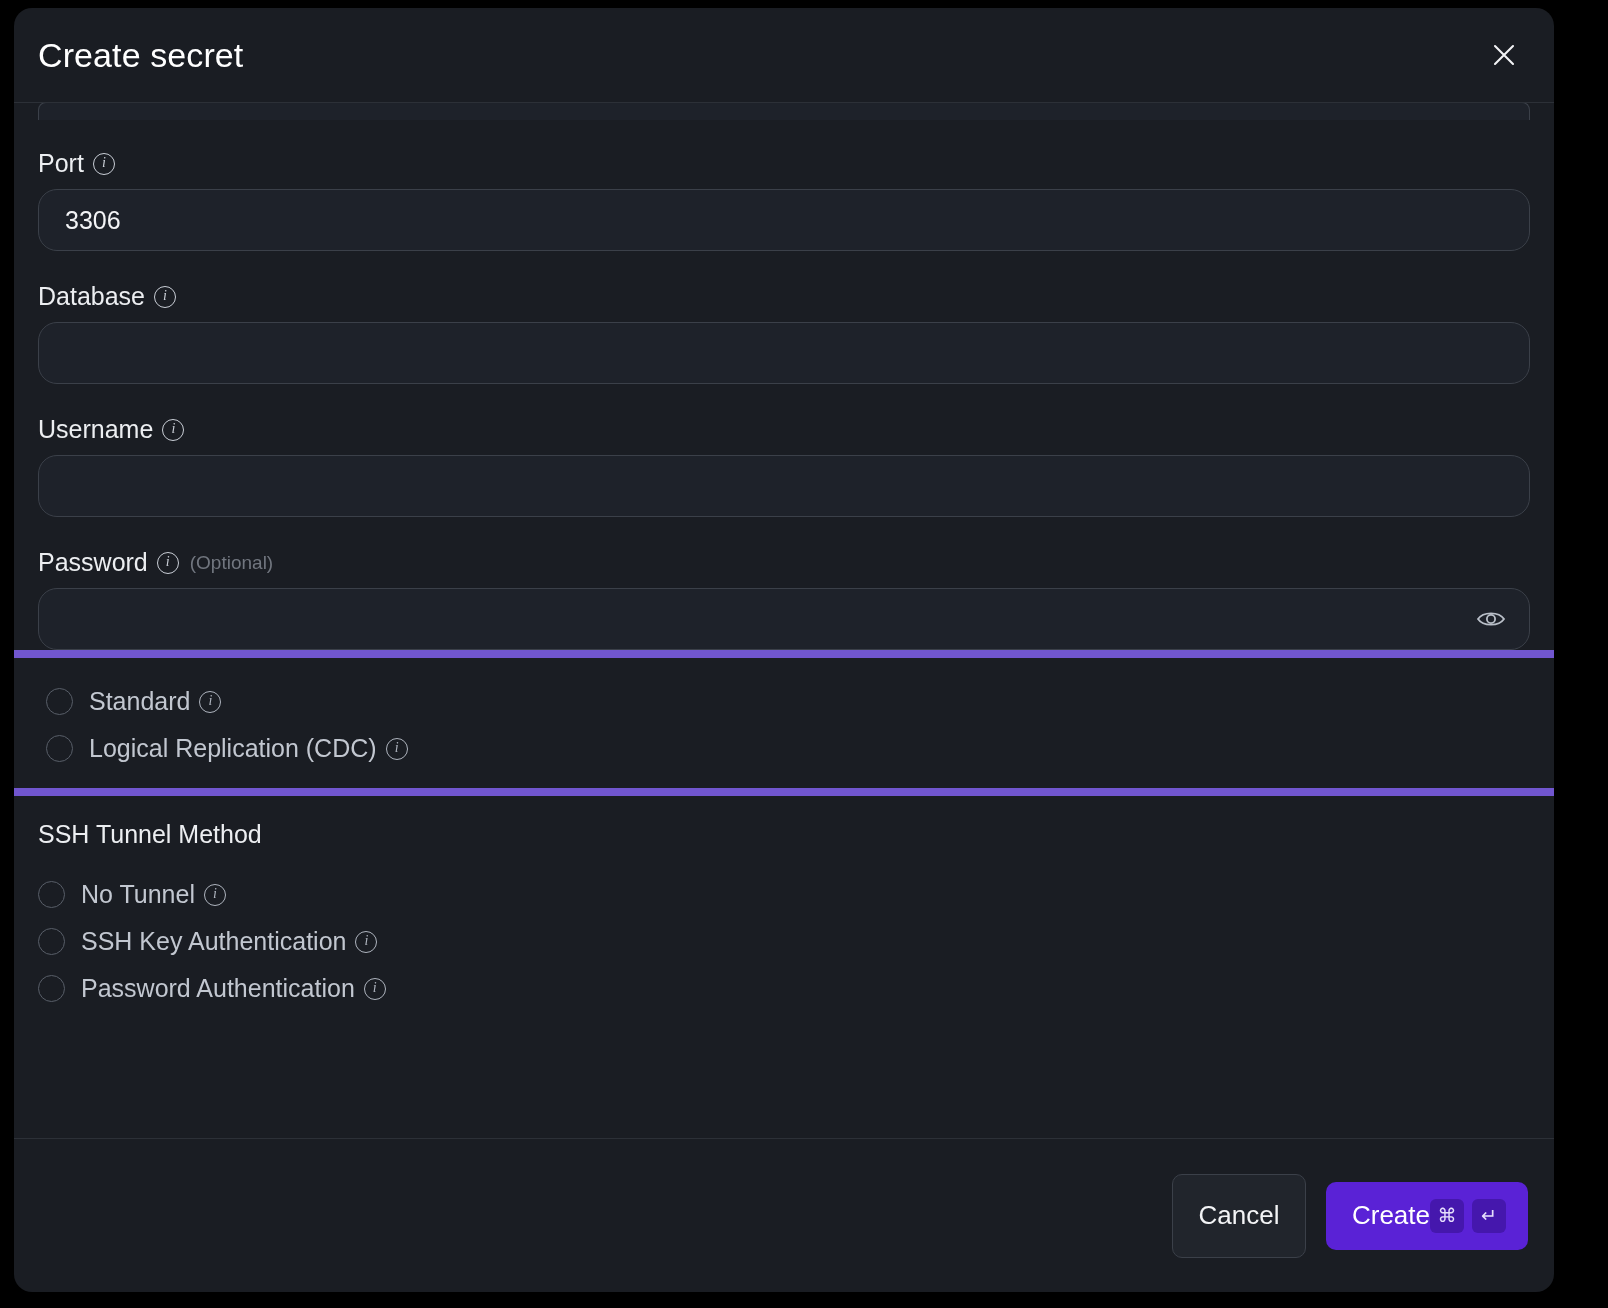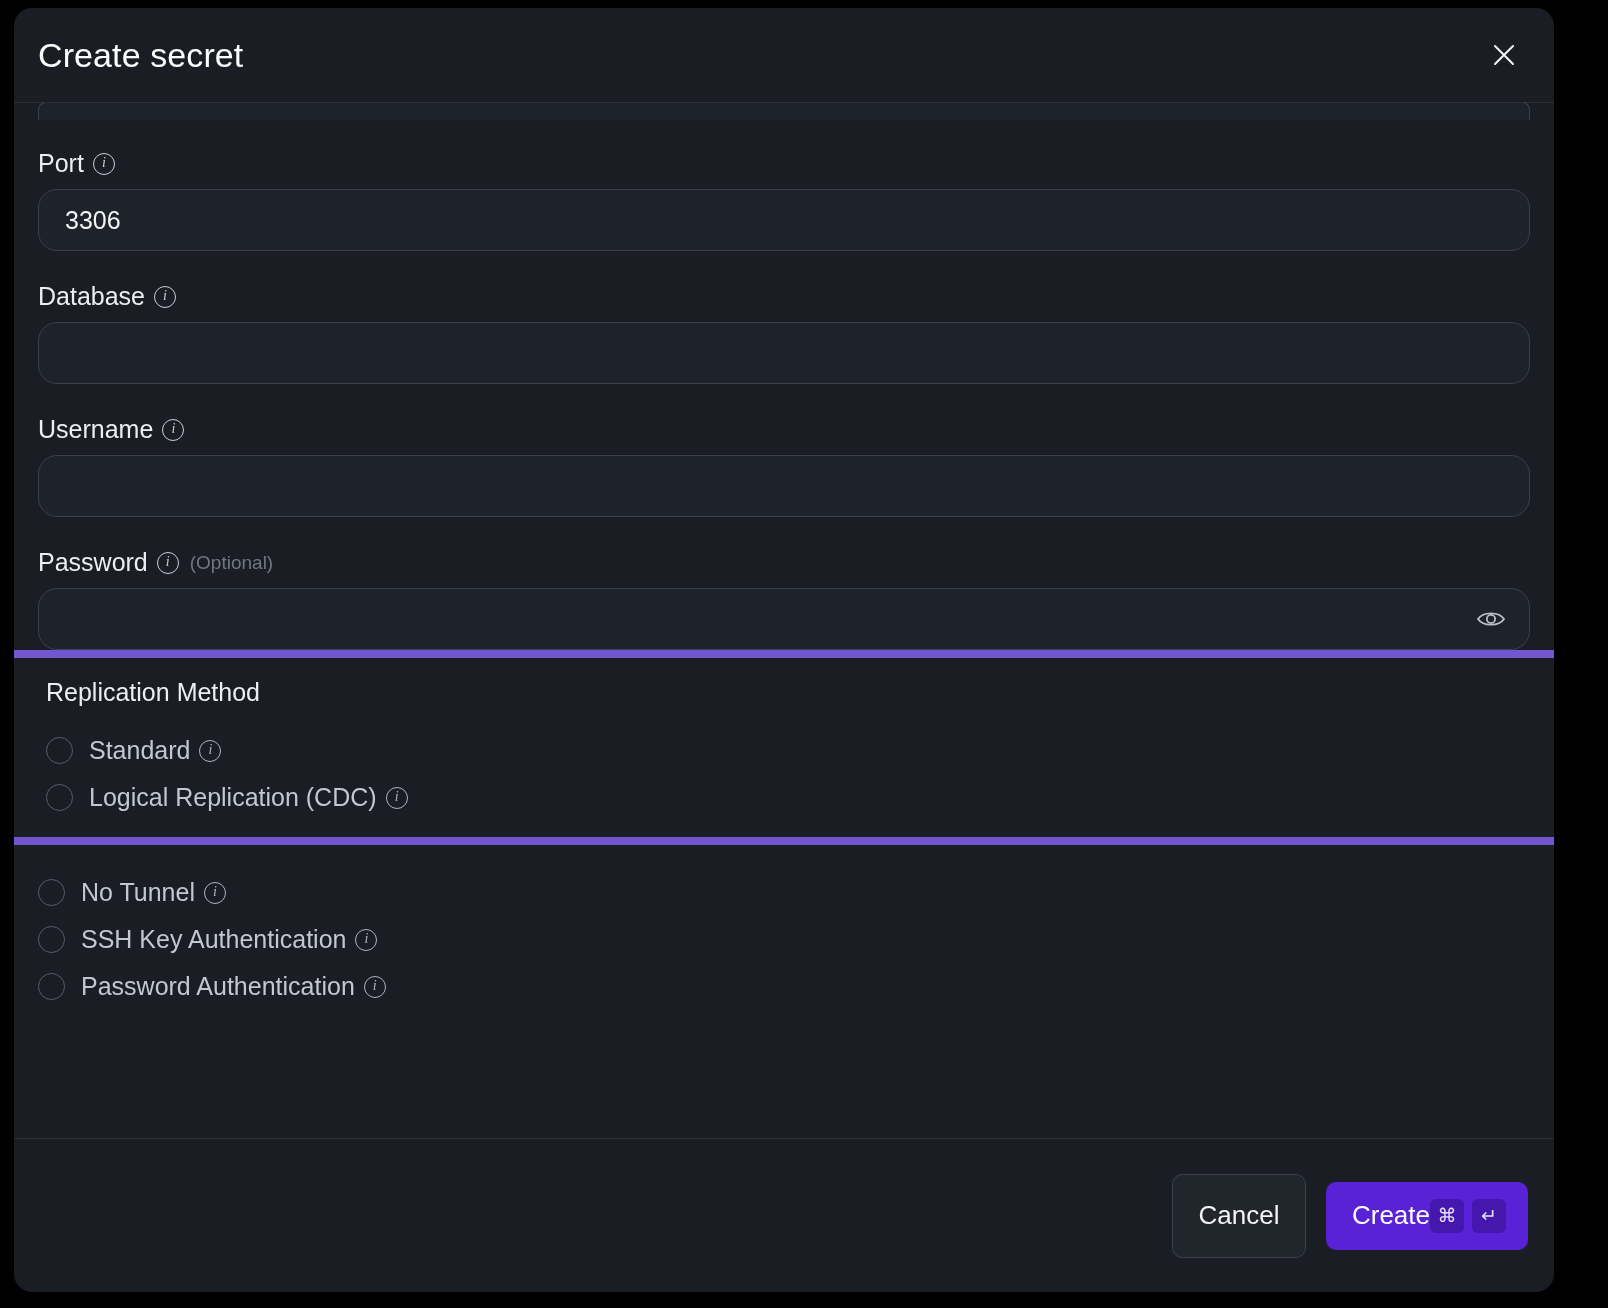--- a/index.html
+++ b/index.html
@@ -303,41 +303,41 @@
             <svg width="30" height="22" viewBox="0 0 30 22" aria-hidden="true">
               <path d="M2 11 C7 3.5, 23 3.5, 28 11 C23 18.5, 7 18.5, 2 11 Z" fill="none" stroke="#b9bfc8" stroke-width="1.8"></path>
               <circle cx="15" cy="11" r="4.1" fill="none" stroke="#b9bfc8" stroke-width="1.8"></circle>
             </svg>
           </div>
         </div>
       </div>
 
       <div class="highlight-box">
         <div class="section">
-          <div class="section-title">Replication Method</div>
 
           <div class="radio-row">
             <span class="radio-dot"></span>
             <span class="radio-label">
               <span>Standard</span>
               <span class="info-icon dim">i</span>
             </span>
           </div>
 
           <div class="radio-row">
             <span class="radio-dot"></span>
             <span class="radio-label">
               <span>Logical Replication (CDC)</span>
               <span class="info-icon dim">i</span>
             </span>
           </div>
         </div>
       </div>
 
       <div class="section ssh-section">
+        <div class="section-title">SSH Tunnel Method</div>
 
         <div class="radio-row">
           <span class="radio-dot"></span>
           <span class="radio-label">
             <span>No Tunnel</span>
             <span class="info-icon dim">i</span>
           </span>
         </div>
 
         <div class="radio-row">

